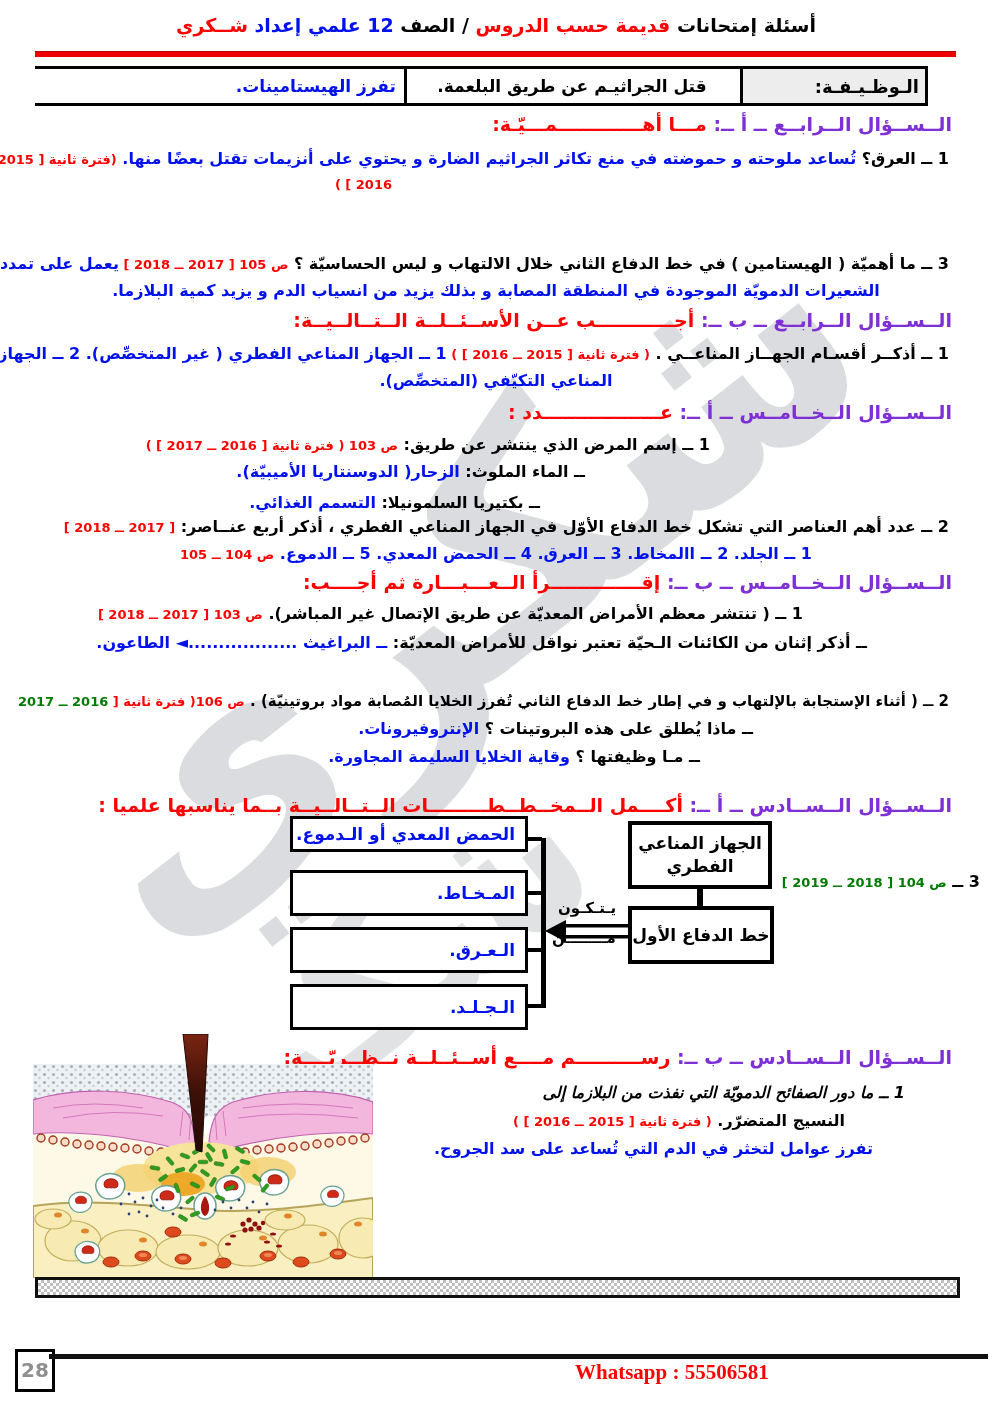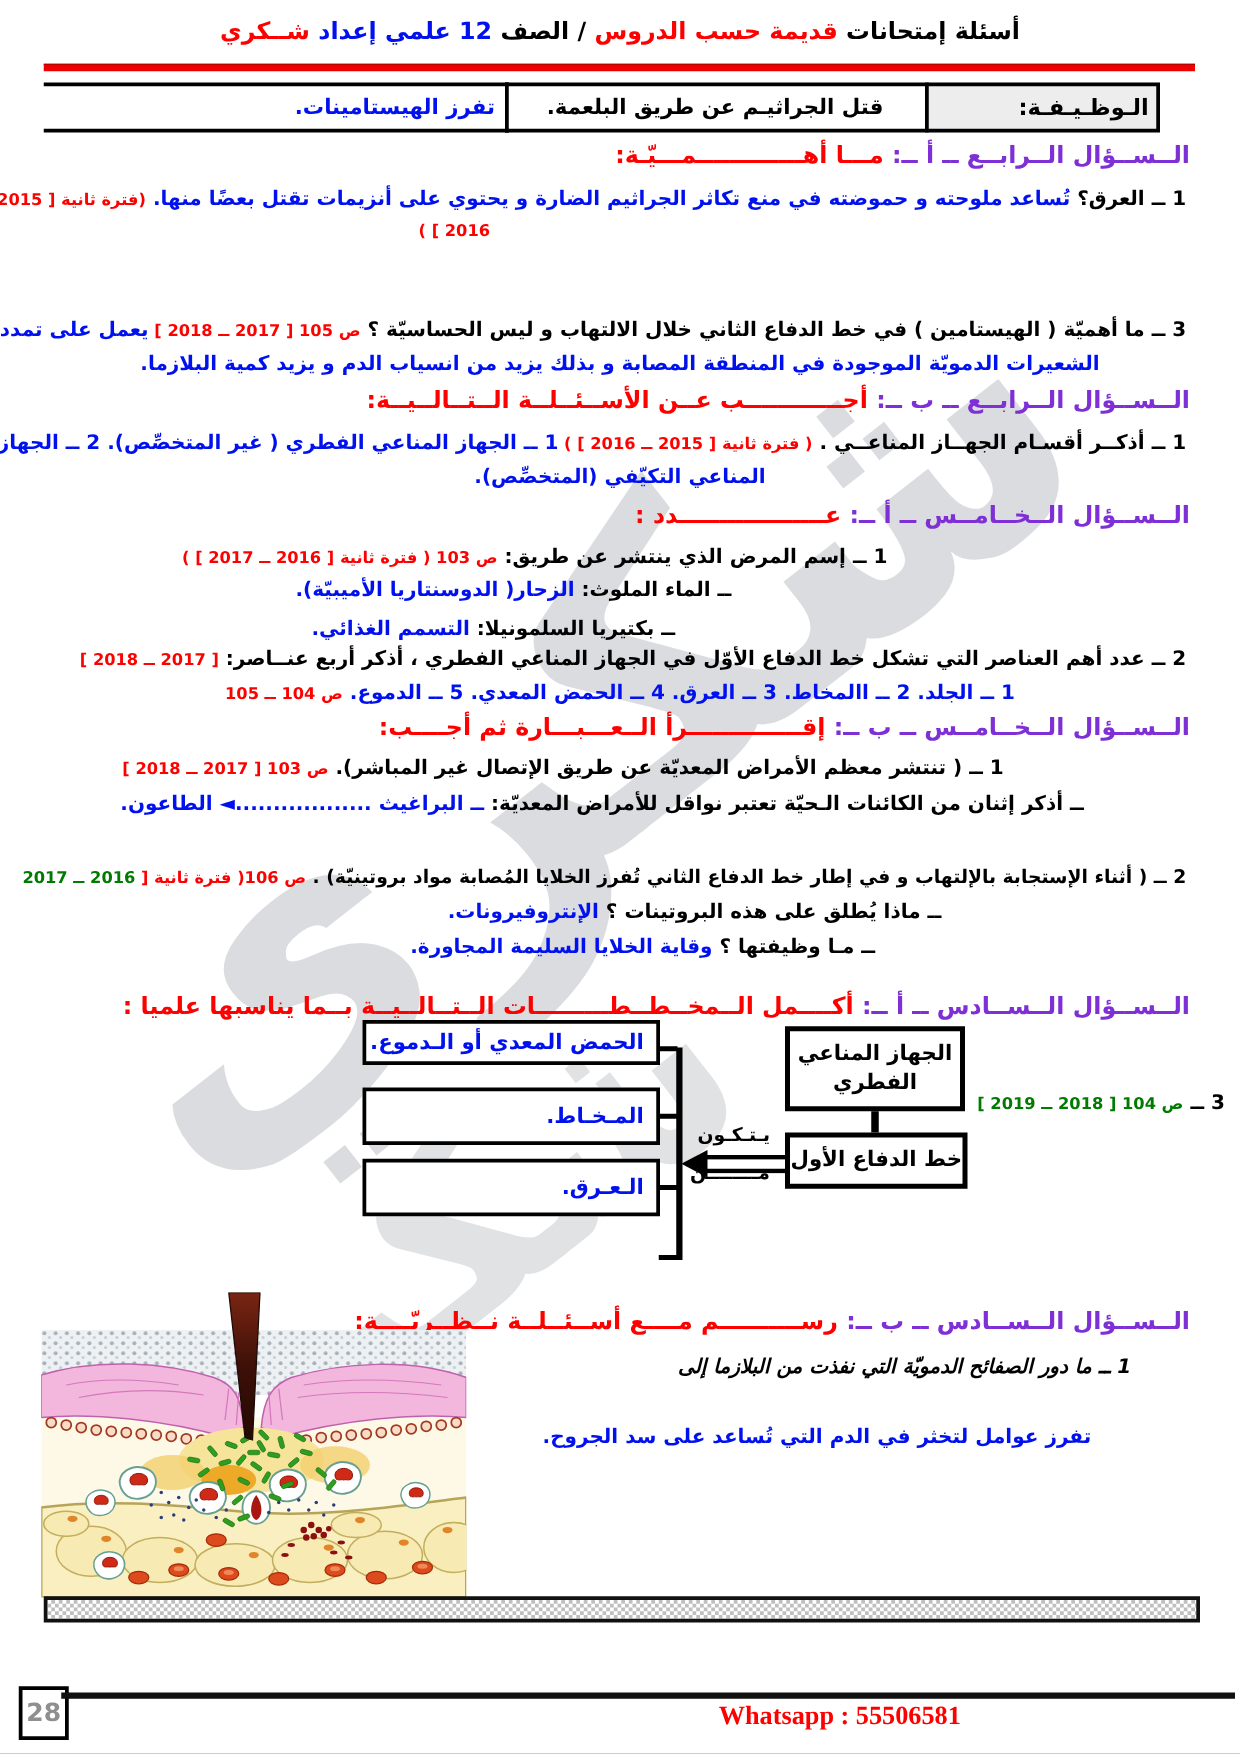--- a/index.html
+++ b/index.html
@@ -87,21 +87,21 @@
   <div class="ln" style="top:716px;right:239px;"><span class="c-k">ــ ماذا يُطلق على هذه البروتينات ؟ </span><span class="c-b">الإنتروفيرونات.</span></div>
   <div class="ln" style="top:744px;right:292px;"><span class="c-k">ــ مـا وظيفتها ؟ </span><span class="c-b">وقاية الخلايا السليمة المجاورة.</span></div>
 
   <div class="ln hd" style="top:756px;right:40px;margin-top:36px;"><span class="c-p">الــســؤال الــســادس ــ أ ــ: </span><span class="c-r">أكــــمل الــمخــطــطـــــــــات الــتــالــيــة بــما يناسبها علميا :</span></div>
 
   <div class="dbox dbox-c" style="left:628px;top:821px;width:144px;height:68px;">
     <span style="white-space:pre-line;width:100%;text-align:center;">الجهاز المناعي
 الفطري</span>
   </div>
   <div class="dline" style="left:697px;top:887px;width:6px;height:20px;"></div>
-  <div class="dbox dbox-c" style="left:628px;top:906px;width:146px;height:45px;">
+  <div class="dbox dbox-c" style="left:628px;top:906px;width:146px;height:58px;">
     <span style="width:100%;text-align:center;">خط الدفاع الأول</span>
   </div>
 
   <svg style="position:absolute;left:542px;top:914px;z-index:2;" width="92" height="34" viewBox="0 0 92 34">
     <rect x="22" y="10" width="68" height="3.5" fill="#000"></rect>
     <rect x="22" y="21" width="68" height="3.5" fill="#000"></rect>
     <polygon points="3,17 24,6 24,28" fill="#000"></polygon>
   </svg>
   <div class="alabel" style="left:558px;top:899px;">يـتـكـون</div>
   <div class="alabel" style="left:552px;top:929px;">مــــــــن</div>
@@ -114,24 +114,28 @@
 
   <div class="dbox dbox-r" style="left:290px;top:816px;width:238px;height:36px;border-width:3px;">
     <span>الحمض المعدي أو الـدموع.</span>
   </div>
   <div class="dbox dbox-r" style="left:290px;top:870px;width:238px;height:46px;border-width:3px;">
     <span>المـخـاط.</span>
   </div>
   <div class="dbox dbox-r" style="left:290px;top:927px;width:238px;height:46px;border-width:3px;">
     <span>الـعـرق.</span>
   </div>
+  <div class="dbox dbox-r" style="left:290px;top:984px;width:238px;height:46px;border-width:3px;">
+    <span>الـجـلـد.</span>
+  </div>
   <div class="ln" style="top:869px;right:12px;"><span class="c-k">3 ــ </span><span class="c-gs">ص 104 [ 2018 ــ 2019 ]</span></div>
 
   <div class="ln hd" style="top:1044px;right:40px;"><span class="c-p">الــســؤال الــســادس ــ ب ــ: </span><span class="c-r">رســــــــــم مــــع أســئــلــة نــظــريّــــة:</span></div>
   <div class="ln" style="top:1080px;right:87px;font-style:italic;"><span class="c-k">1 ــ ما دور الصفائح الدمويّة التي نفذت من البلازما إلى</span></div>
+  <div class="ln" style="top:1108px;right:147px;"><span class="c-k">النسيج المتضرّر. </span><span class="c-rs">( فترة ثانية [ 2015 ــ 2016 ] )</span></div>
   <div class="ln" style="top:1136px;right:119px;"><span class="c-b">تفرز عوامل لتخثر في الدم التي تُساعد على سد الجروح.</span></div>
 
   <svg class="bioimg" viewBox="0 0 340 244">
     <defs>
       <pattern id="dots" width="9" height="8" patternUnits="userSpaceOnUse">
         <rect width="9" height="8" fill="#eef1f3"></rect>
         <circle cx="2.5" cy="2.5" r="1.6" fill="#a8b2ba"></circle>
         <circle cx="6.5" cy="6" r="1.2" fill="#c4cdd4"></circle>
       </pattern>
       <linearGradient id="spl" x1="0" y1="0" x2="0" y2="1">

